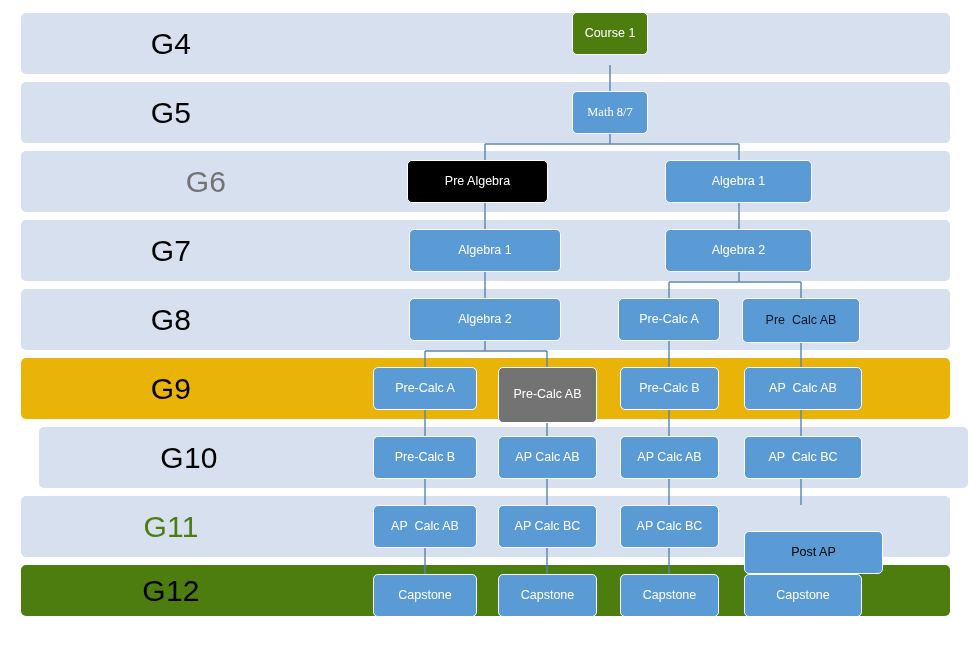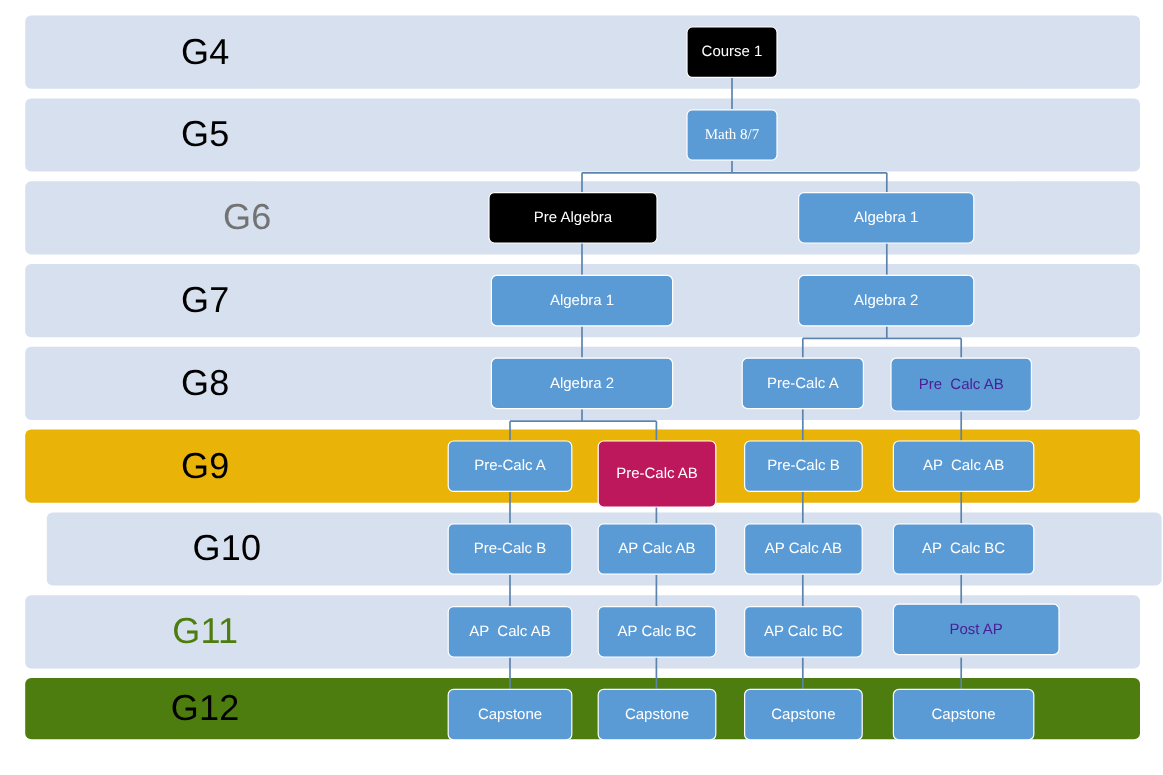--- a/index.html
+++ b/index.html
@@ -172,39 +172,39 @@
         <line x1="547" y1="548" x2="547" y2="574" stroke="#5b83ad"></line>
       </g>
       <g>
         <line x1="669" y1="548" x2="669" y2="574" stroke="#5b83ad"></line>
       </g>
       <g>
         <line x1="801" y1="548" x2="801" y2="574" stroke="#5b83ad"></line>
       </g>
     </svg>
   <div id="nodes">
-      <div class="node" style="left: 572px; top: 22px; width: 76px; height: 43px; background: #000000; border-color: rgb(255, 255, 255); color: rgb(255, 255, 255);">Course 1</div>
+      <div class="node" style="left: 572px; top: 12px; width: 76px; height: 43px; background: #4d7c0f; border-color: rgb(255, 255, 255); color: rgb(255, 255, 255);">Course 1</div>
       <div class="node" style="left: 572px; top: 91px; width: 76px; height: 43px; background: rgb(91, 155, 213); border-color: rgb(255, 255, 255); color: rgb(255, 255, 255); font-family: Liberation Serif, serif;">Math 8/7</div>
       <div class="node" style="left: 407px; top: 160px; width: 141px; height: 43px; background: #000000; border-color: rgb(255, 255, 255); color: rgb(255, 255, 255);">Pre Algebra</div>
       <div class="node" style="left: 665px; top: 160px; width: 147px; height: 43px; background: rgb(91, 155, 213); border-color: rgb(255, 255, 255); color: rgb(255, 255, 255);">Algebra 1</div>
       <div class="node" style="left: 409px; top: 229px; width: 152px; height: 43px; background: rgb(91, 155, 213); border-color: rgb(255, 255, 255); color: rgb(255, 255, 255);">Algebra 1</div>
       <div class="node" style="left: 665px; top: 229px; width: 147px; height: 43px; background: rgb(91, 155, 213); border-color: rgb(255, 255, 255); color: rgb(255, 255, 255);">Algebra 2</div>
       <div class="node" style="left: 409px; top: 298px; width: 152px; height: 43px; background: rgb(91, 155, 213); border-color: rgb(255, 255, 255); color: rgb(255, 255, 255);">Algebra 2</div>
       <div class="node" style="left: 618px; top: 298px; width: 102px; height: 43px; background: rgb(91, 155, 213); border-color: rgb(255, 255, 255); color: rgb(255, 255, 255);">Pre-Calc A</div>
-      <div class="node" style="left: 742px; top: 298px; width: 118px; height: 45px; background: rgb(91, 155, 213); border-color: rgb(255, 255, 255); color: #4c1d95;">Pre  Calc AB</div>
+      <div class="node" style="left: 742px; top: 298px; width: 118px; height: 45px; background: rgb(91, 155, 213); border-color: rgb(255, 255, 255); color: #0f172a;">Pre  Calc AB</div>
       <div class="node" style="left: 373px; top: 367px; width: 104px; height: 43px; background: rgb(91, 155, 213); border-color: rgb(255, 255, 255); color: rgb(255, 255, 255);">Pre-Calc A</div>
-      <div class="node" style="left: 498px; top: 367px; width: 99px; height: 56px; background: #be185d; border-color: rgb(255, 255, 255); color: rgb(255, 255, 255);">Pre-Calc AB</div>
+      <div class="node" style="left: 498px; top: 367px; width: 99px; height: 56px; background: #737373; border-color: rgb(255, 255, 255); color: rgb(255, 255, 255);">Pre-Calc AB</div>
       <div class="node" style="left: 620px; top: 367px; width: 99px; height: 43px; background: rgb(91, 155, 213); border-color: rgb(255, 255, 255); color: rgb(255, 255, 255);">Pre-Calc B</div>
       <div class="node" style="left: 744px; top: 367px; width: 118px; height: 43px; background: rgb(91, 155, 213); border-color: rgb(255, 255, 255); color: rgb(255, 255, 255);">AP  Calc AB</div>
       <div class="node" style="left: 373px; top: 436px; width: 104px; height: 43px; background: rgb(91, 155, 213); border-color: rgb(255, 255, 255); color: rgb(255, 255, 255);">Pre-Calc B</div>
       <div class="node" style="left: 498px; top: 436px; width: 99px; height: 43px; background: rgb(91, 155, 213); border-color: rgb(255, 255, 255); color: rgb(255, 255, 255);">AP Calc AB</div>
       <div class="node" style="left: 620px; top: 436px; width: 99px; height: 43px; background: rgb(91, 155, 213); border-color: rgb(255, 255, 255); color: rgb(255, 255, 255);">AP Calc AB</div>
       <div class="node" style="left: 744px; top: 436px; width: 118px; height: 43px; background: rgb(91, 155, 213); border-color: rgb(255, 255, 255); color: rgb(255, 255, 255);">AP  Calc BC</div>
       <div class="node" style="left: 373px; top: 505px; width: 104px; height: 43px; background: rgb(91, 155, 213); border-color: rgb(255, 255, 255); color: rgb(255, 255, 255);">AP  Calc AB</div>
       <div class="node" style="left: 498px; top: 505px; width: 99px; height: 43px; background: rgb(91, 155, 213); border-color: rgb(255, 255, 255); color: rgb(255, 255, 255);">AP Calc BC</div>
       <div class="node" style="left: 620px; top: 505px; width: 99px; height: 43px; background: rgb(91, 155, 213); border-color: rgb(255, 255, 255); color: rgb(255, 255, 255);">AP Calc BC</div>
-      <div class="node" style="left: 744px; top: 503px; width: 139px; height: 43px; background: rgb(91, 155, 213); border-color: rgb(255, 255, 255); color: #4c1d95;">Post AP</div>
+      <div class="node" style="left: 744px; top: 531px; width: 139px; height: 43px; background: rgb(91, 155, 213); border-color: rgb(255, 255, 255); color: #000000;">Post AP</div>
       <div class="node" style="left: 373px; top: 574px; width: 104px; height: 43px; background: rgb(91, 155, 213); border-color: rgb(255, 255, 255); color: rgb(255, 255, 255);">Capstone</div>
       <div class="node" style="left: 498px; top: 574px; width: 99px; height: 43px; background: rgb(91, 155, 213); border-color: rgb(255, 255, 255); color: rgb(255, 255, 255);">Capstone</div>
       <div class="node" style="left: 620px; top: 574px; width: 99px; height: 43px; background: rgb(91, 155, 213); border-color: rgb(255, 255, 255); color: rgb(255, 255, 255);">Capstone</div>
       <div class="node" style="left: 744px; top: 574px; width: 118px; height: 43px; background: rgb(91, 155, 213); border-color: rgb(255, 255, 255); color: rgb(255, 255, 255);">Capstone</div>
     </div>
 </div>
 
 </body></html>

